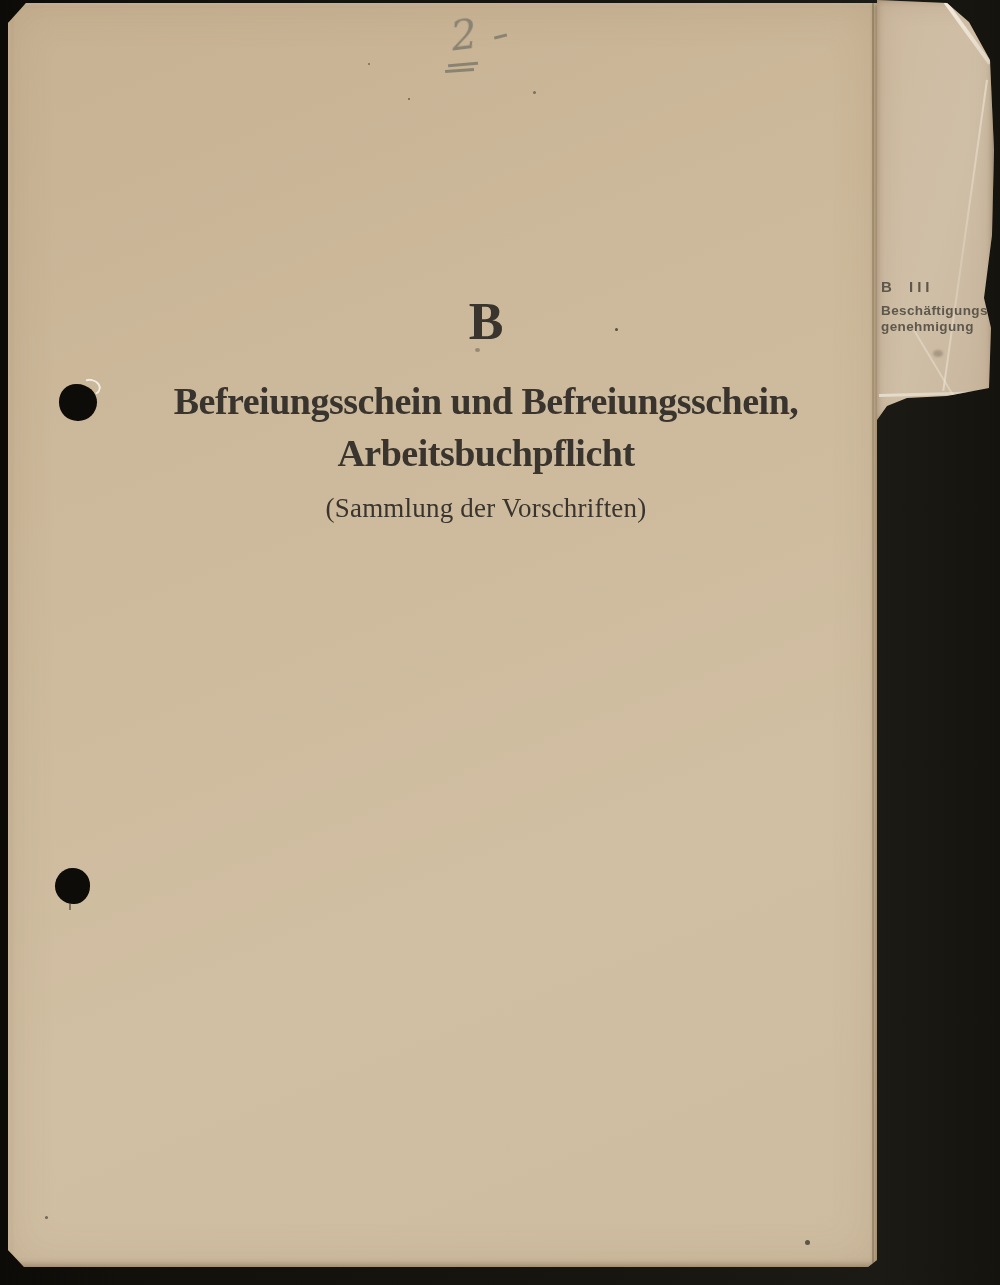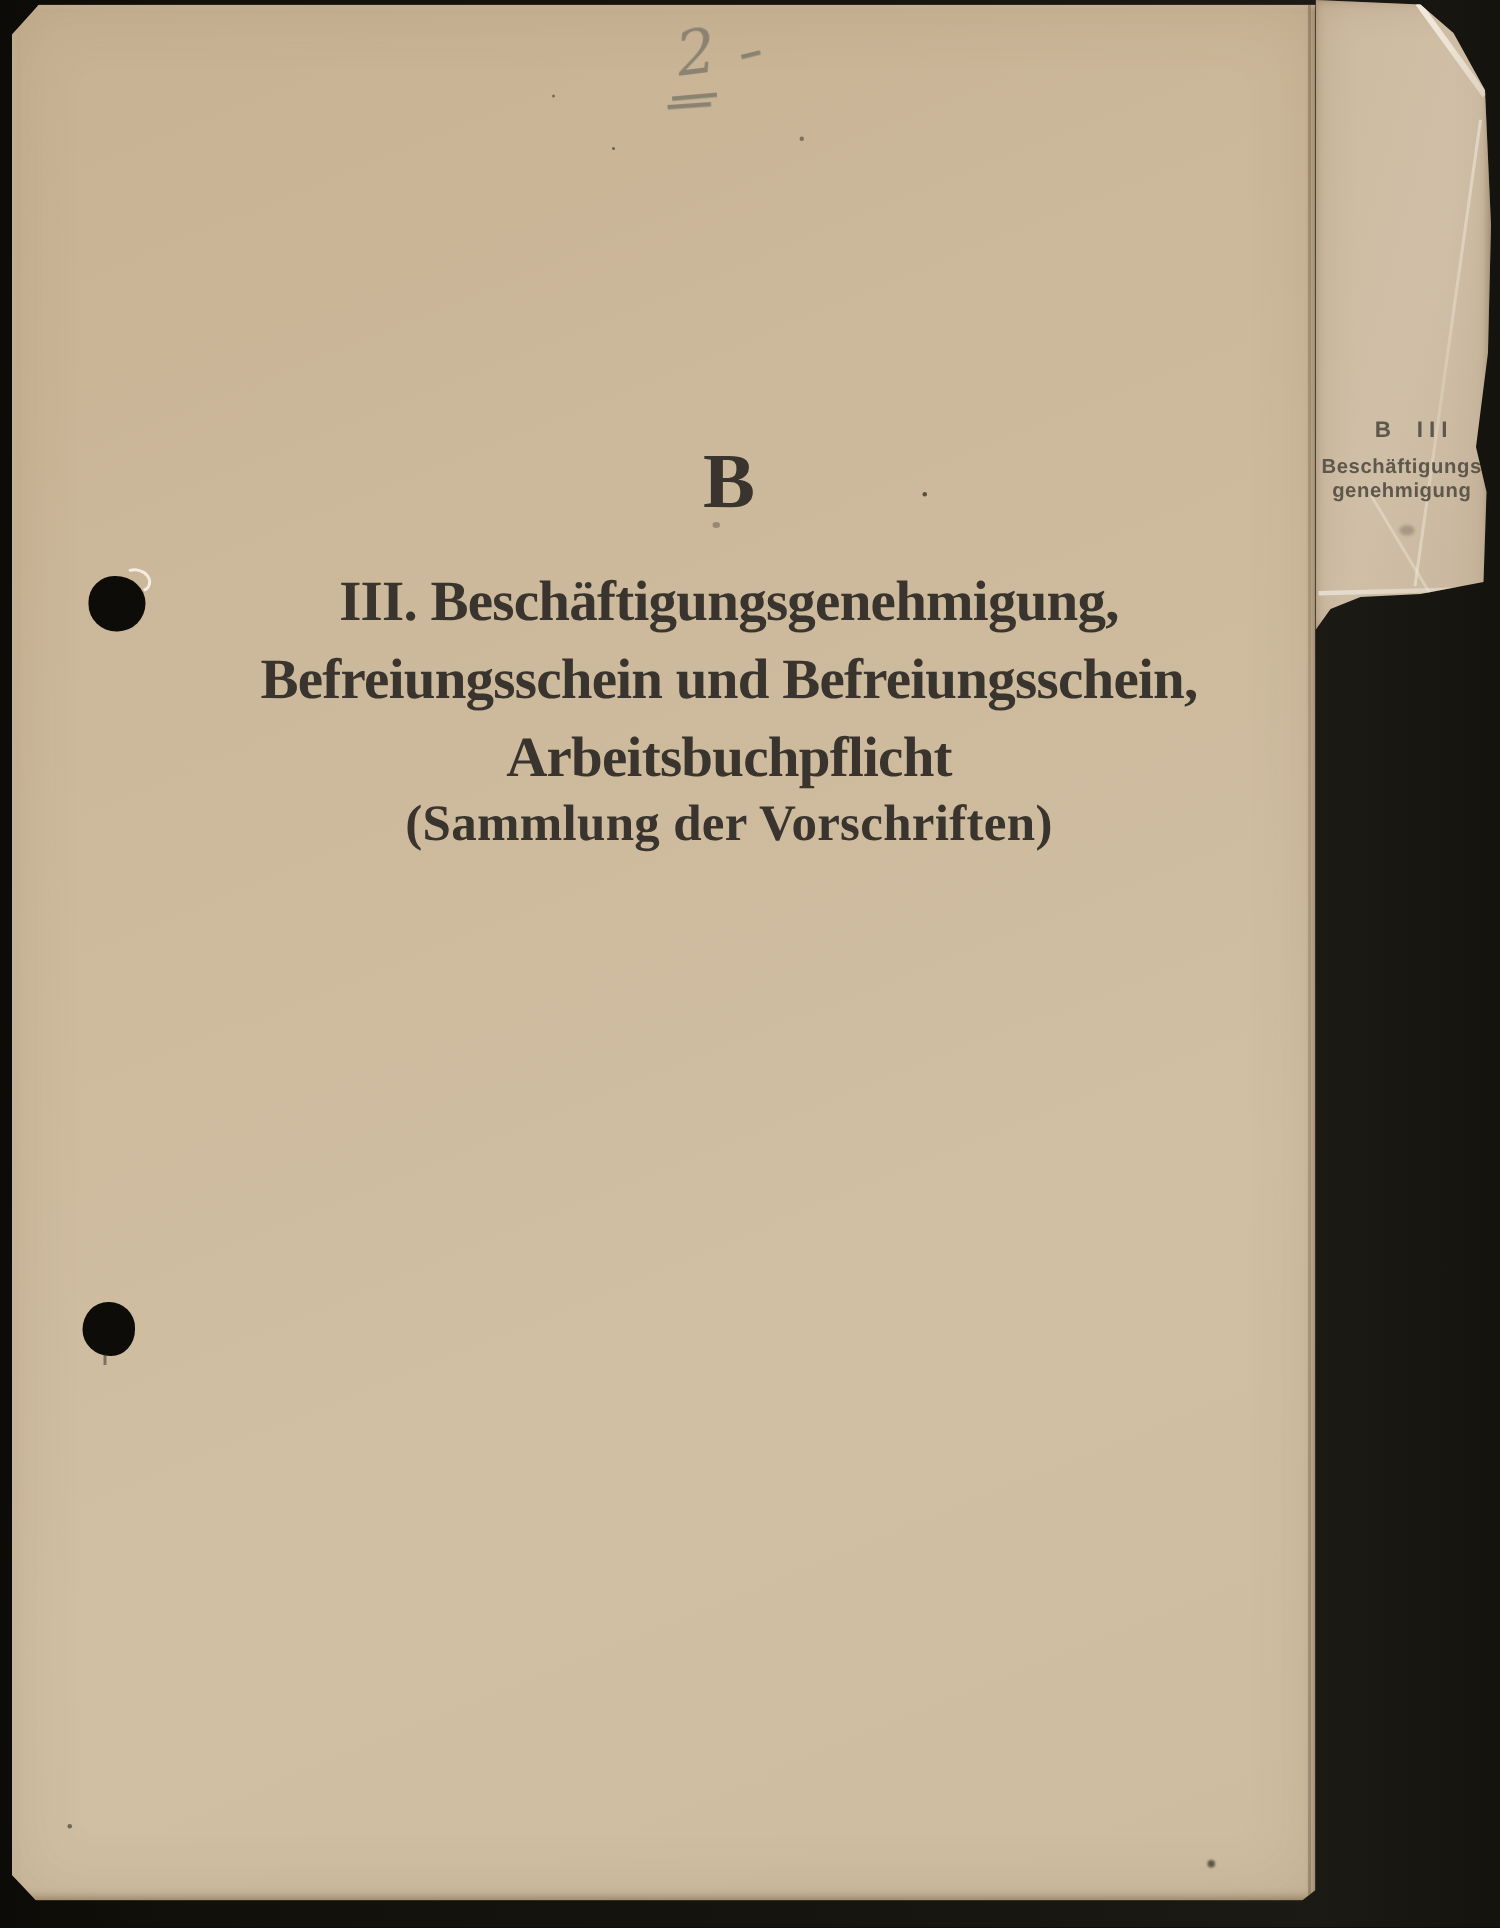--- a/index.html
+++ b/index.html
@@ -41,21 +41,21 @@
     background:linear-gradient(90deg,rgba(250,245,234,.85),rgba(250,245,234,.45));}
   .crease-long{left:111px;top:80px;width:314px;height:2px;transform:rotate(98deg);
     background:linear-gradient(90deg,rgba(244,238,226,.55),rgba(244,238,226,.25) 60%,rgba(244,238,226,.5));}
   .crease-low{left:38px;top:330px;width:106px;height:2px;transform:rotate(59deg);
     background:rgba(238,230,216,.45);}
   .crease-bottom{left:2px;top:394px;width:112px;height:3px;transform:rotate(-1.5deg);
     background:linear-gradient(90deg,rgba(242,236,224,.7),rgba(242,236,224,.35));}
   .tab-smudge{left:56px;top:350px;width:10px;height:7px;background:rgba(95,88,75,.35);
     border-radius:50%;filter:blur(1px);}
   .tab-text{
-    position:absolute;top:278px;left:4px;right:14px;text-align:right;
+    position:absolute;top:278px;left:4px;right:14px;text-align:left;
     font-family:"Liberation Sans", sans-serif;font-weight:bold;
     color:var(--tab-ink,#5e584c);
   }
   .tab-code{font-size:15px;letter-spacing:4px;word-spacing:5px;margin-bottom:8px;margin-right:12px;}
   .tab-label{font-size:13.5px;line-height:16px;letter-spacing:.4px;}
   
   .hole{position:absolute;background:#0d0c09;}
   .hole-1{left:51px;top:381px;width:38px;height:37px;border-radius:46% 54% 50% 50%/48% 50% 52% 50%;}
   .hole-1::after{
     content:"";position:absolute;right:-4px;top:-5px;width:16px;height:12px;
@@ -73,21 +73,21 @@
   }
   .hw-underline{position:absolute;height:2.5px;background:var(--pencil,#8b8372);filter:blur(.3px);}
   .u1{left:10px;top:50px;width:30px;transform:rotate(-5deg);}
   .u2{left:7px;top:56px;width:29px;transform:rotate(-4deg);}
   .hw-dash{position:absolute;left:56px;top:22px;width:13px;height:2.5px;background:var(--pencil,#8b8372);
     transform:rotate(-14deg);filter:blur(.3px);}
   
   .title-block{position:absolute;left:78px;top:292px;width:800px;text-align:center;color:var(--ink,#39352e);}
   .section-letter{font-size:52px;font-weight:bold;line-height:54px;margin-bottom:26px;}
   .title-line{font-size:38px;font-weight:bold;line-height:52px;letter-spacing:-.5px;}
-  .subtitle{font-size:34px;font-weight:bold;line-height:34px;margin-top:2px;letter-spacing:.2px;}
+  .subtitle{font-size:27px;font-weight:normal;line-height:34px;margin-top:12px;letter-spacing:.2px;}
   
   .speck{position:absolute;border-radius:50%;}
   .sp1{left:400px;top:95px;width:2px;height:2px;background:#6a614e;}
   .sp2{left:525px;top:88px;width:3px;height:3px;background:#7a7160;}
   .sp3{left:607px;top:325px;width:3px;height:3px;background:#55503f;}
   .sp4{left:467px;top:345px;width:5px;height:4px;background:rgba(108,99,84,.55);filter:blur(.5px);}
   .sp5{left:37px;top:1213px;width:3px;height:3px;background:#6f6753;}
   .sp6{left:797px;top:1237px;width:5px;height:5px;background:#5d5545;filter:blur(.7px);}
   .sp7{left:360px;top:60px;width:2px;height:2px;background:#756c58;}
 </style>
@@ -104,21 +104,20 @@
 
     <div class="handwritten">
       <span class="hw-num">2</span>
       <span class="hw-underline u1"></span>
       <span class="hw-underline u2"></span>
       <span class="hw-dash"></span>
     </div>
 
     <div class="title-block">
       <div class="section-letter">B</div>
-      <div class="title-line">III. Beschäftigungsgenehmigung,</div>
       <div class="title-line">Befreiungsschein und Befreiungsschein,</div>
       <div class="title-line">Arbeitsbuchpflicht</div>
       <div class="subtitle">(Sammlung der Vorschriften)</div>
     </div>
 
     <div class="speck sp1"></div>
     <div class="speck sp2"></div>
     <div class="speck sp3"></div>
     <div class="speck sp4"></div>
     <div class="speck sp5"></div>

